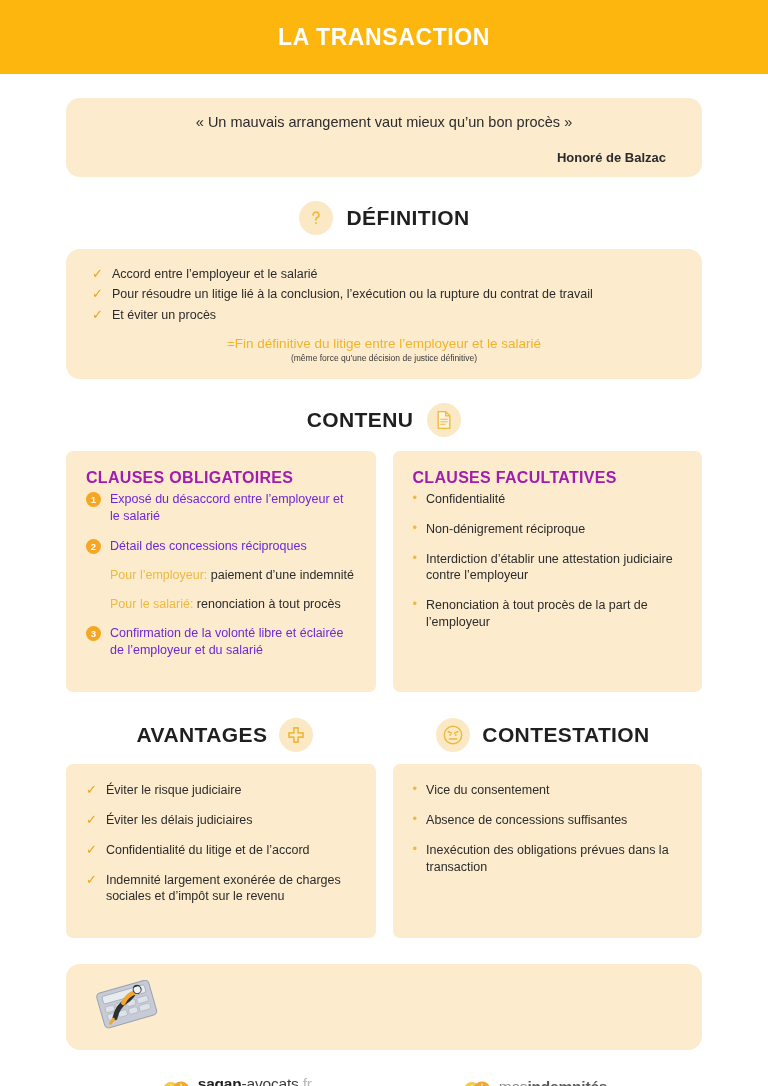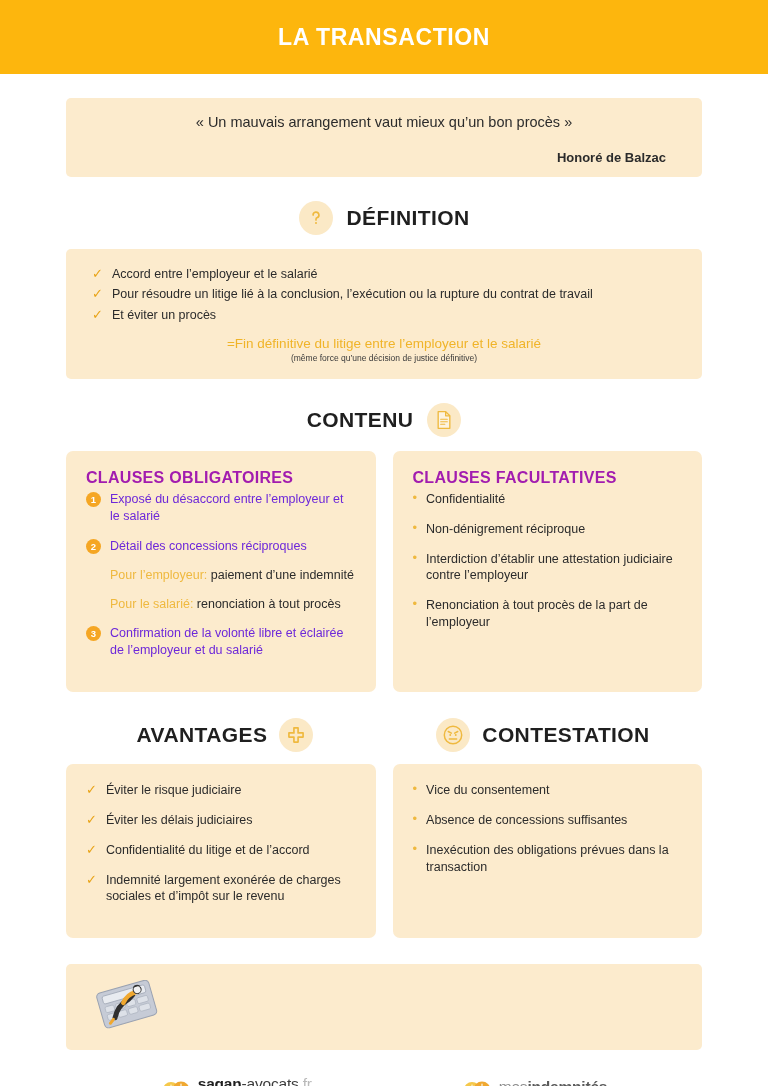--- a/index.html
+++ b/index.html
@@ -17,21 +17,21 @@
     height:74px;background:#FDB60D;
     display:flex;align-items:center;justify-content:center;
   }
   .header-title{
     color:#ffffff;font-size:23px;font-weight:bold;
     letter-spacing:.6px;
   }
 
   
   .card{
-    background:#FCEBCD;border-radius:5px;
+    background:#FCEBCD;border-radius:14px;
   }
   .wrap{width:636px;margin:0 auto;}
 
   
   .quote-card{margin-top:24px;padding:16px 22px 12px 22px;}
   .quote-text{
     text-align:center;font-size:14.5px;color:#2b2b2b;
   }
   .quote-author{
     text-align:right;font-size:13px;font-weight:bold;color:#2b2b2b;

